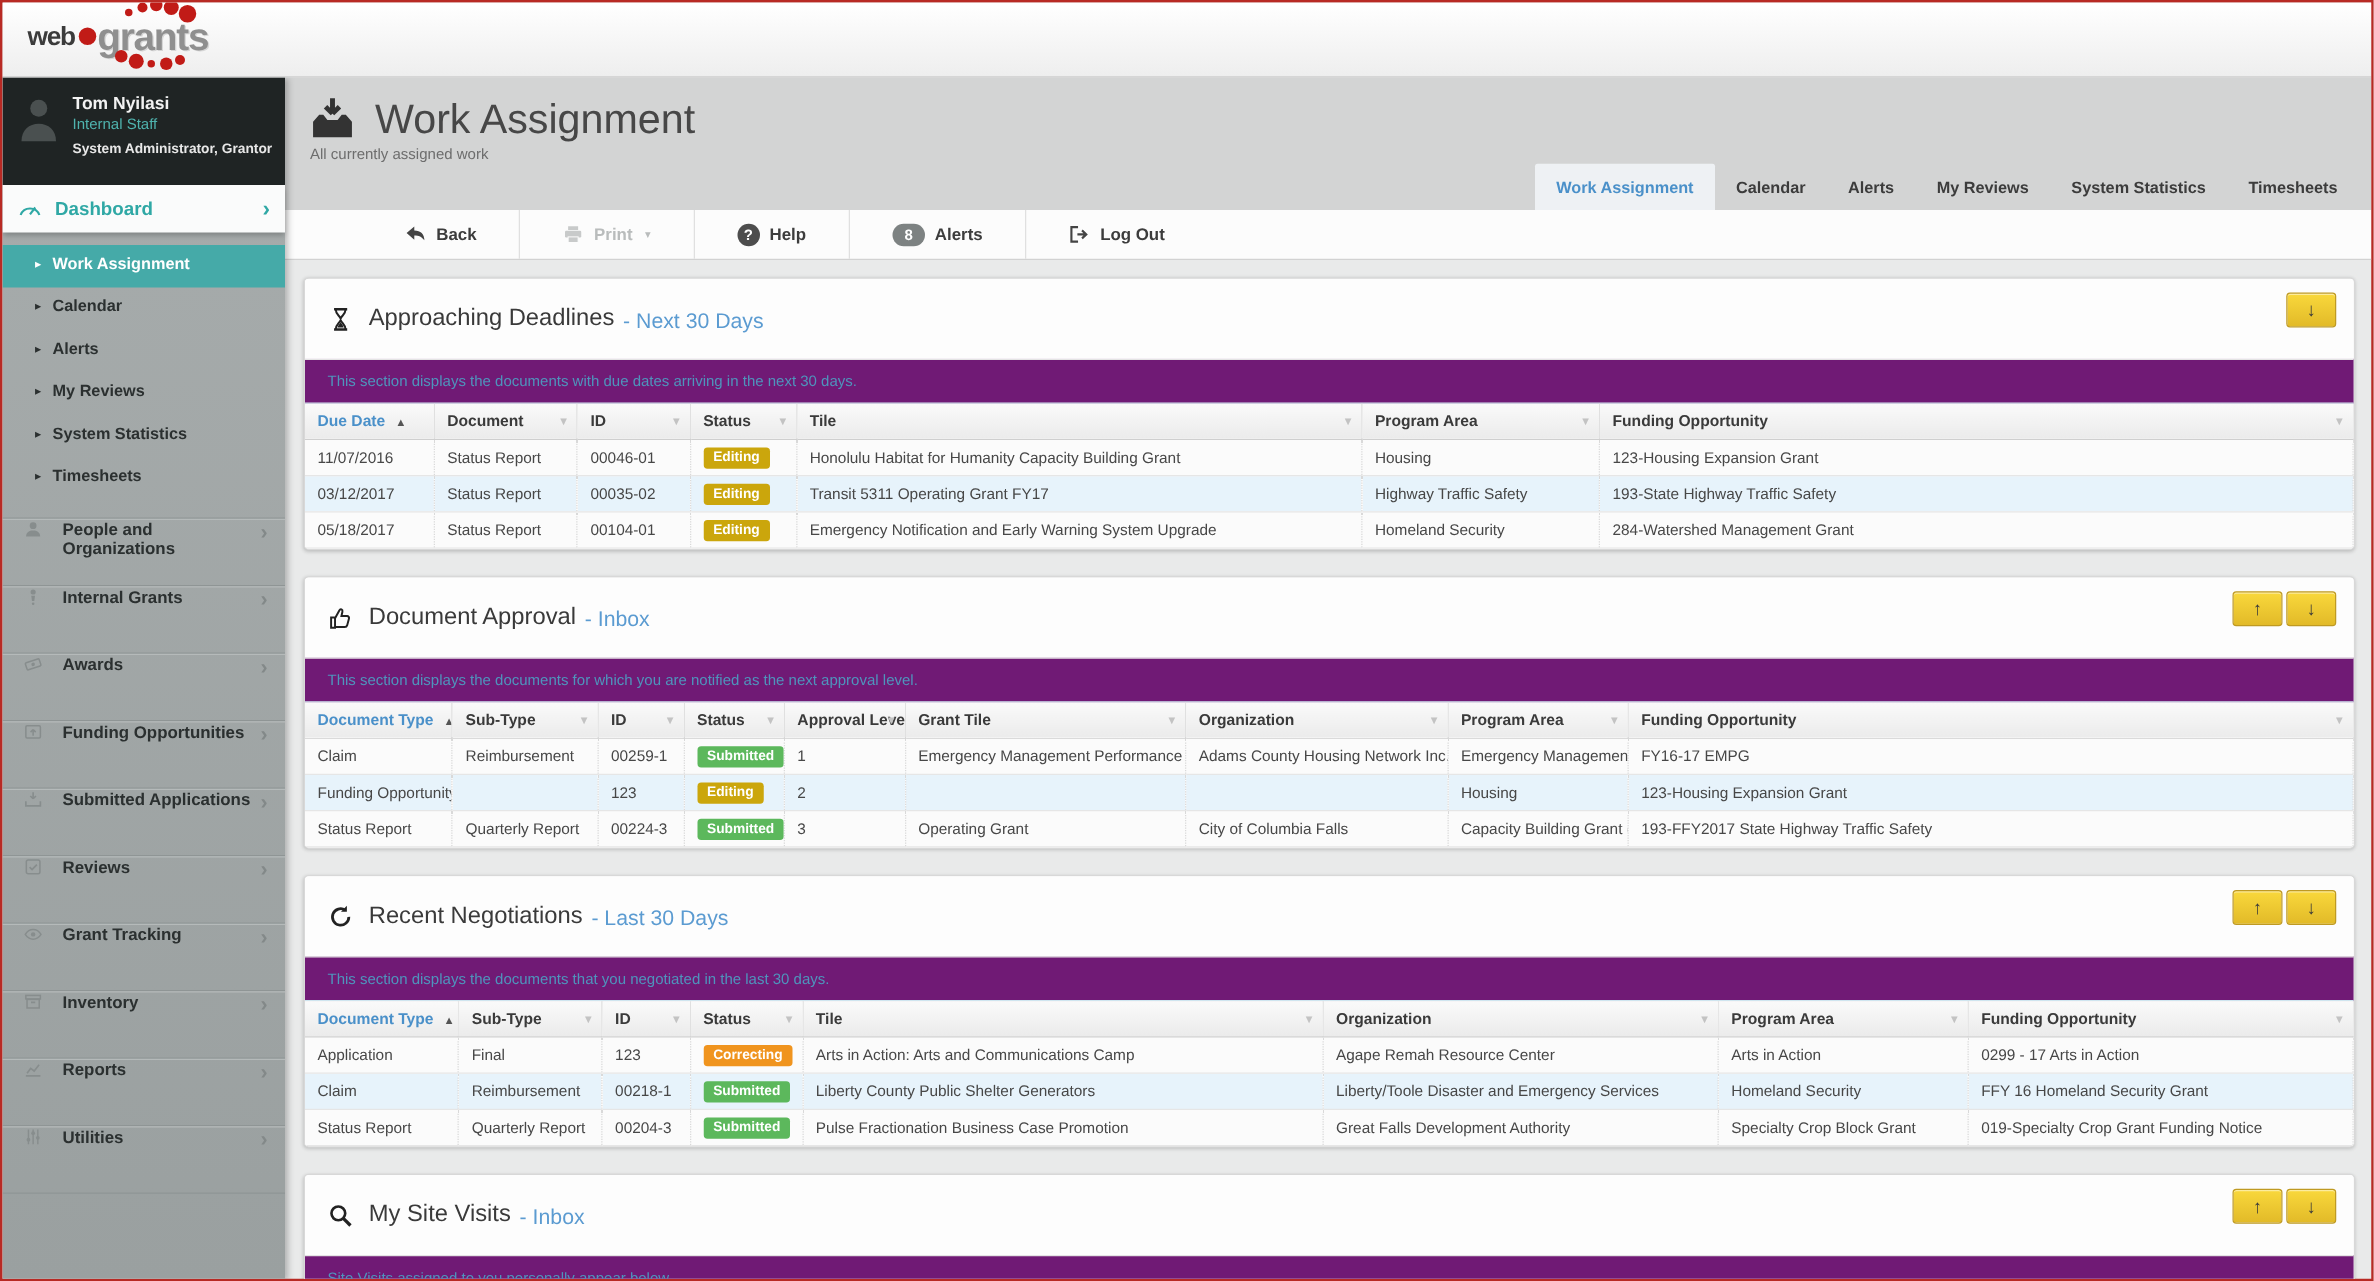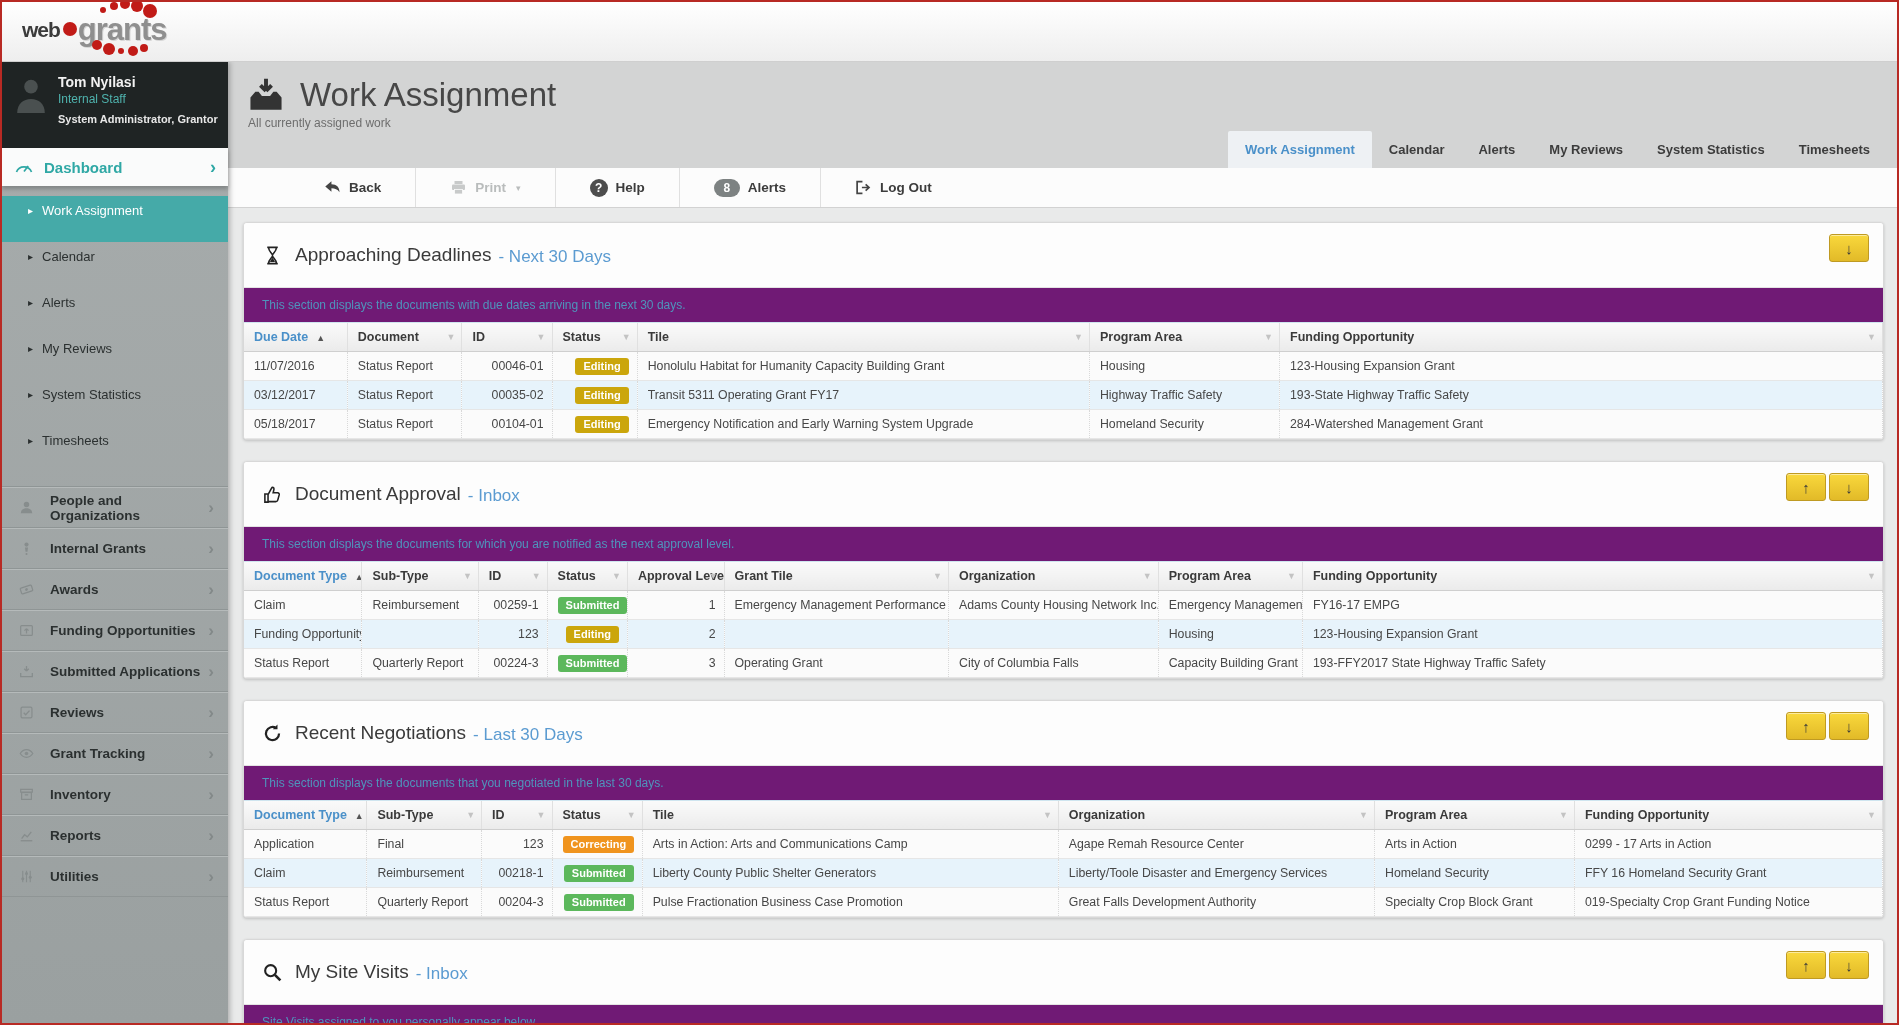--- a/index.html
+++ b/index.html
@@ -27,26 +27,26 @@
   .userpanel{background:#1f2424;color:#fff;padding:12px 10px 14px 12px;display:flex;gap:10px;min-height:86px}
   .avatar{width:34px;height:40px;color:#4a5050;flex:0 0 34px;margin-top:2px}
   .uname{font-size:14px;font-weight:bold;color:#f2f2f2}
   .urole{font-size:12px;color:#4fb3ae;margin:2px 0 7px}
   .utitle{font-size:11px;font-weight:bold;color:#e8e8e8}
   .dash-row{background:#fafbfb;height:38px;display:flex;align-items:center;padding:0 12px;cursor:pointer;box-shadow:0 3px 4px rgba(0,0,0,.22)}
   .dash-row .gauge{width:20px;height:18px;color:#2fa8a5;margin-right:10px}
   .dash-label{color:#2fa8a5;font-size:15px;font-weight:bold;flex:1}
   .dash-chev{color:#2fa8a5;font-size:18px;font-weight:bold}
   ul.submenu{list-style:none;padding:10px 0 14px}
-  ul.submenu li{height:46px;line-height:30px;padding-left:26px;font-size:13px;font-weight:normal;color:#2b3030;cursor:pointer;position:relative}
+  ul.submenu li{height:34px;line-height:30px;padding-left:26px;font-size:13px;font-weight:bold;color:#2b3030;cursor:pointer;position:relative}
   ul.submenu li .bullet{font-size:10px;margin-right:9px;color:#2b3030;vertical-align:1px}
   ul.submenu li.active{background:#45aaa8;color:#fff}
   ul.submenu li.active .bullet{color:#fff}
   ul.mainmenu{list-style:none;border-top:1px solid #8f9595}
-  ul.mainmenu li{height:41px;display:flex;align-items:center;padding:0 14px 0 16px;border-top:1px solid #b5baba;border-bottom:1px solid #8f9595;cursor:pointer}
+  ul.mainmenu li{height:54px;display:flex;align-items:flex-start;padding:0 14px 0 16px;border-top:1px solid #b5baba;border-bottom:1px solid #8f9595;cursor:pointer}
   ul.mainmenu li .mi{width:18px;height:16px;color:#878d8d;margin-right:14px;flex:0 0 18px}
   ul.mainmenu li .ml{flex:1;font-size:13.5px;font-weight:bold;color:#2b3030}
   ul.mainmenu li .mc{color:#838989;font-size:17px;font-weight:bold}
 
   
   .page-head{background:#d3d4d4;height:106px;position:relative;padding:14px 0 0 18px}
   .ph-title-row{display:flex;align-items:center;gap:14px}
   .ph-icon{width:40px;height:36px}
   .ph-title{font-size:33px;color:#474747;font-weight:normal}
   .ph-sub{font-size:12px;color:#6d6d6d;margin:2px 0 0 2px}
@@ -77,21 +77,21 @@
   .info-bar{background:#701a75;color:#4f94bc;font-size:12px;padding:10px 18px;border-top:1px solid #e4e4e4;border-bottom:1px solid #cfe5ef}
   table.grid{width:100%;border-collapse:collapse;table-layout:fixed;background:#fbfbfb}
   table.grid th{background:linear-gradient(#fafafa,#ebebeb);border-bottom:1px solid #cfcfcf;border-right:1px solid #e0e0e0;font-size:12.5px;color:#3a3a3a;text-align:left;padding:7px 8px 7px 10px;position:relative;cursor:pointer;white-space:nowrap;overflow:hidden}
   table.grid th.sorted .hlabel{color:#4a90c9}
   table.grid th .sort-asc{color:#555;font-size:9px;margin-left:8px}
   table.grid th .filter{position:absolute;right:6px;top:50%;transform:translateY(-50%);color:#c3c3c3;font-size:9px}
   table.grid td{border-bottom:1px solid #e6e6e6;border-right:1px dotted #d9d9d9;font-size:12.3px;color:#474747;padding:5px 8px 5px 10px;height:29px;white-space:nowrap;overflow:hidden}
   table.grid tr.alt td{background:#e7f3fb}
   table.grid tr{cursor:pointer}
   .badge{display:inline-block;color:#fff;font-size:11px;font-weight:bold;padding:3px 8px;border-radius:3px;line-height:1}
-  .ta-c{text-align:right}
+  .ta-c{text-align:left}
 </style>
 </head>
 <body>
 
 <div class="frame">
 
   <header class="topbar">
     <div class="logo">
       <span class="dots-top"></span>
       <span class="logo-web">web</span><span class="logo-dot"></span><span class="logo-grants">grants</span>

